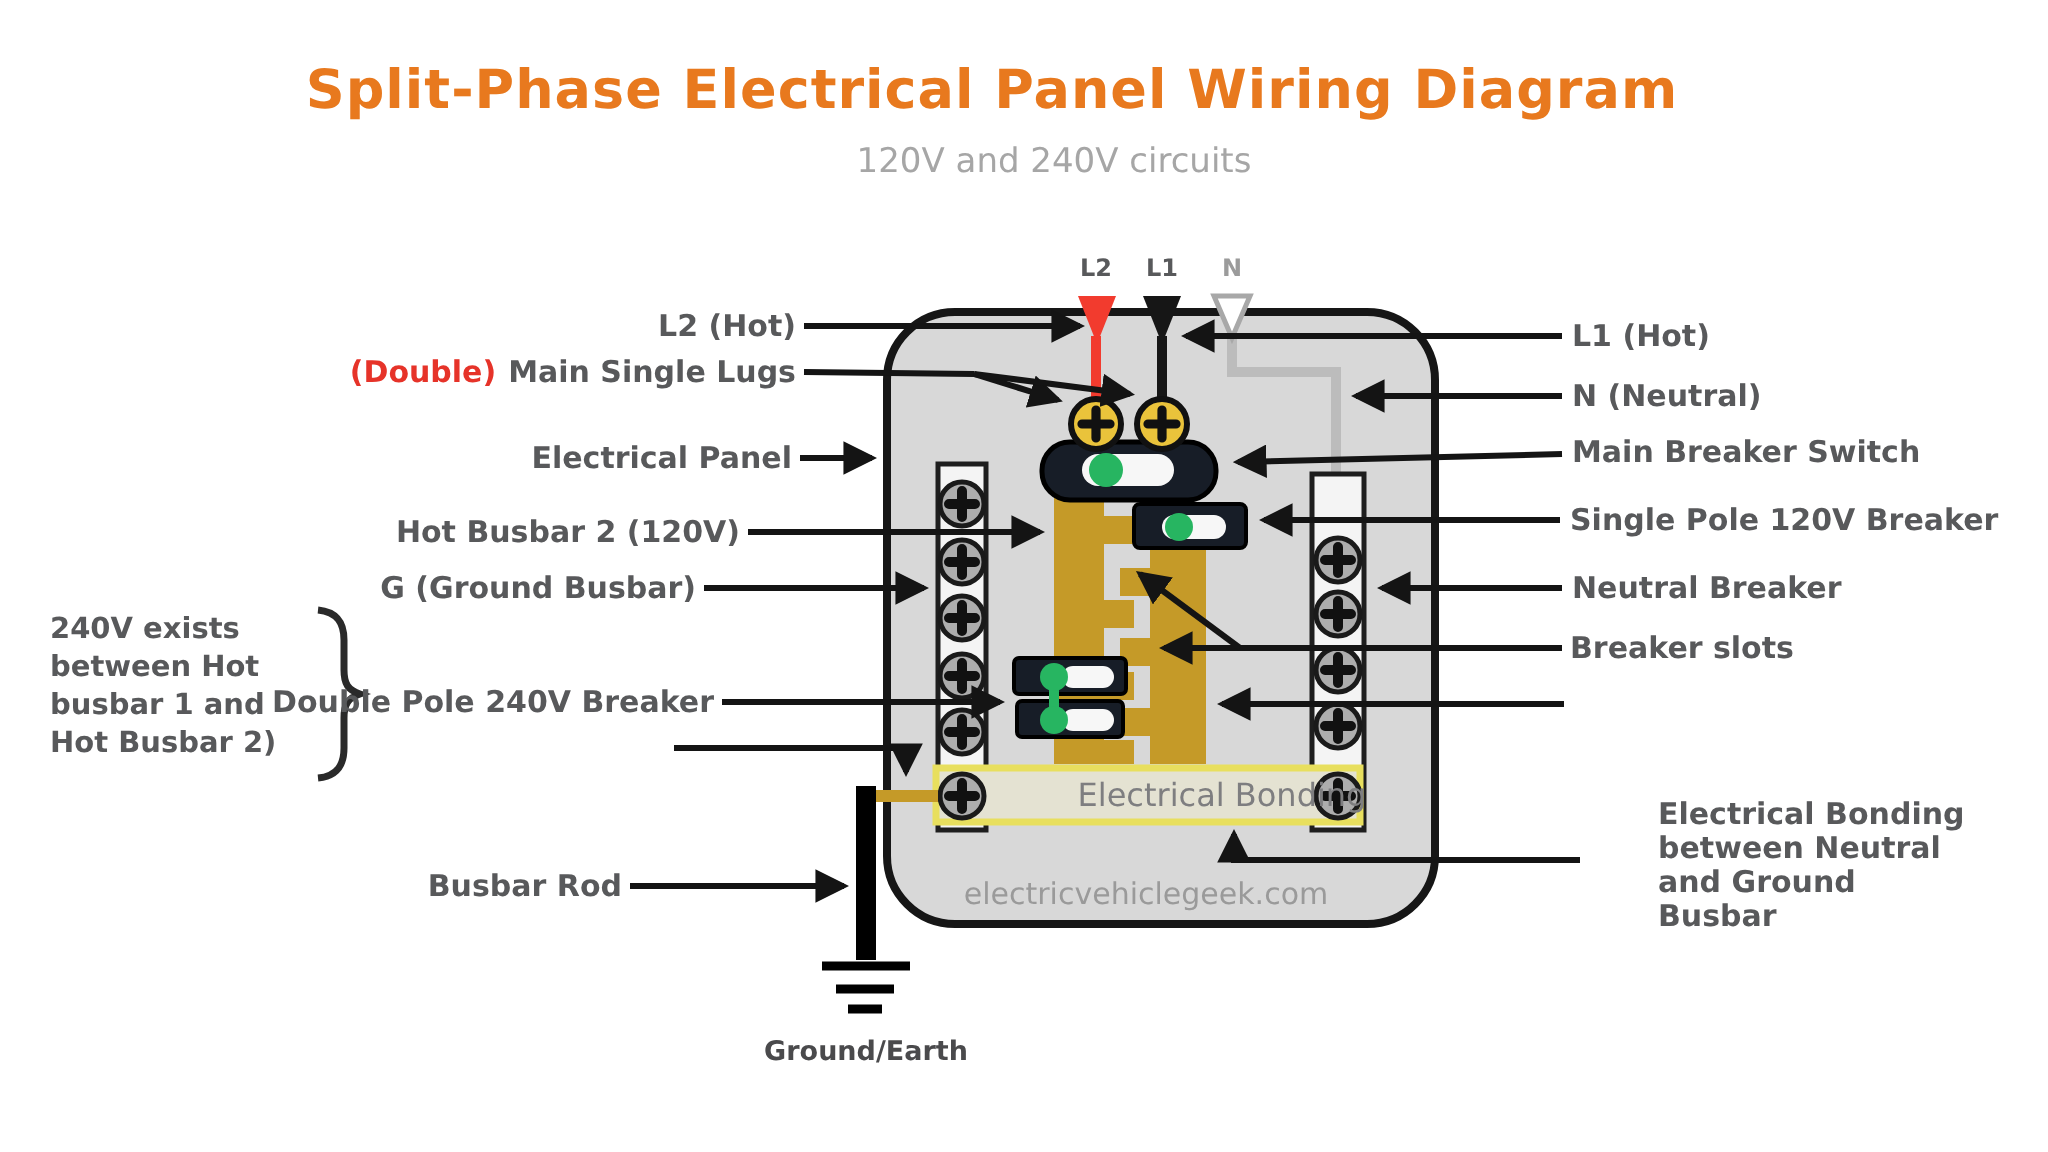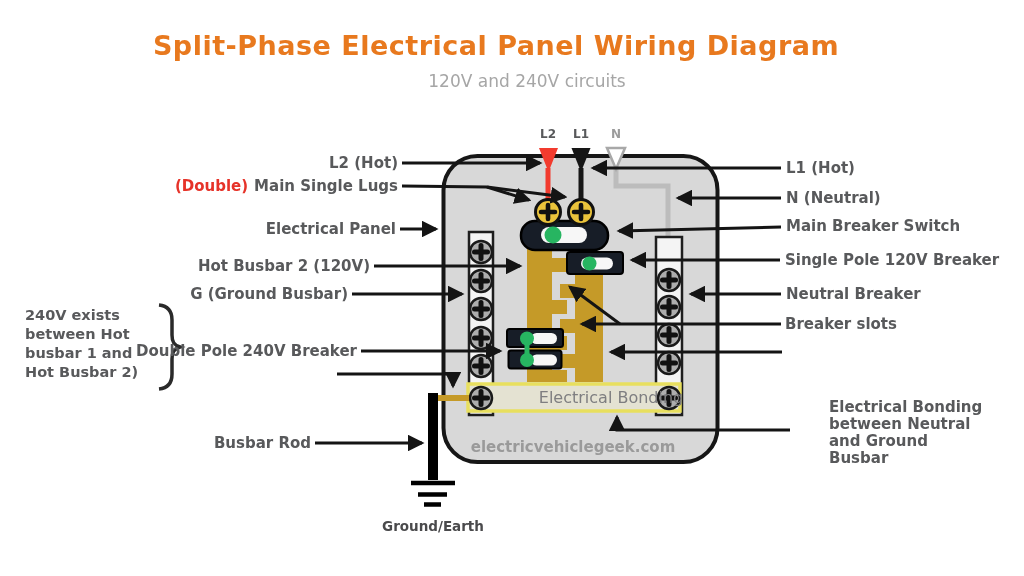--- a/index.html
+++ b/index.html
@@ -16,21 +16,21 @@
   .rlbl{text-align:left;}
   .llbl{text-align:right;}
   .wrap{white-space:normal;margin-left:36px;}
   .toplbl{position:absolute;transform:translateX(-50%);font-size:12px;font-weight:bold;
           color:var(--c-label,#4A4A4C);}
   .note{position:absolute;font-size:14.5px;font-weight:bold;line-height:19px;
         color:var(--c-label,#58595B);}
   .striplbl{position:absolute;left:574px;top:388px;transform:translateX(-50%);
         font-size:16px;font-weight:normal;color:#7E7E80;white-space:nowrap;margin-left:37px;}
   .watermark{position:absolute;left:573px;top:438px;transform:translateX(-50%);
-        font-size:15px;font-weight:bold;color:#9A9A9A;white-space:nowrap;}
+        font-size:15px;font-weight:normal;color:#9A9A9A;white-space:nowrap;}
   .groundlbl{position:absolute;left:433px;top:518px;transform:translateX(-50%);
         font-size:13.5px;font-weight:bold;color:#4A4A4C;white-space:nowrap;}
   svg{position:absolute;left:0;top:0;}
 </style>
 </head>
 <body>
 
 <div id="stage">
 
   <svg width="1024" height="576" viewBox="0 0 1024 576">

